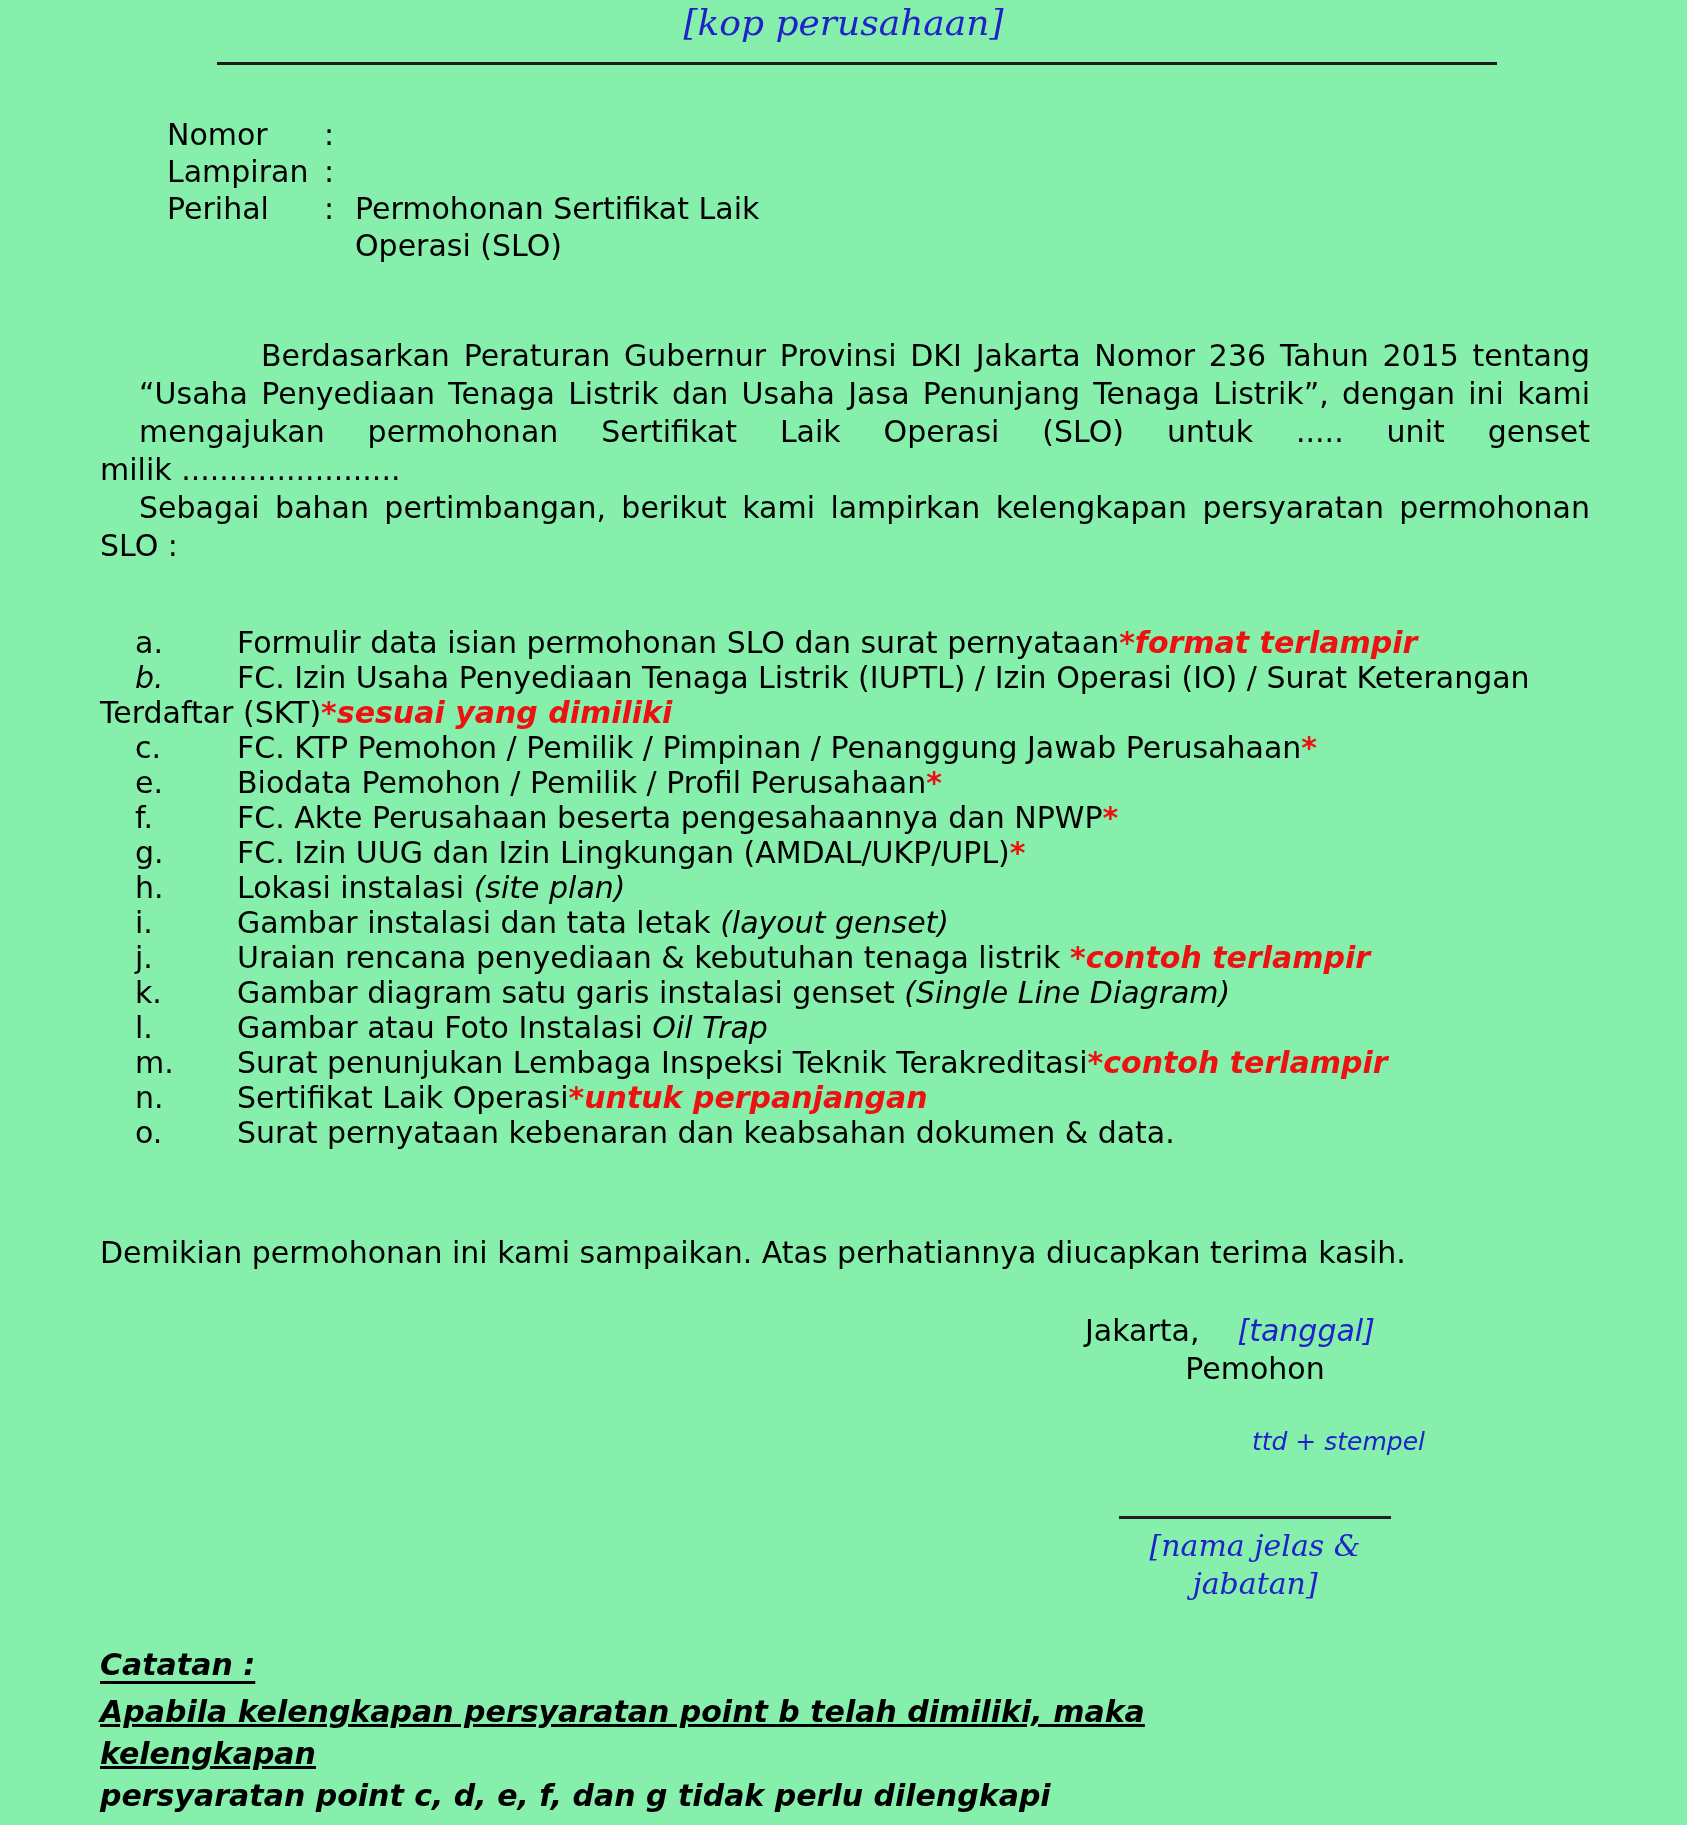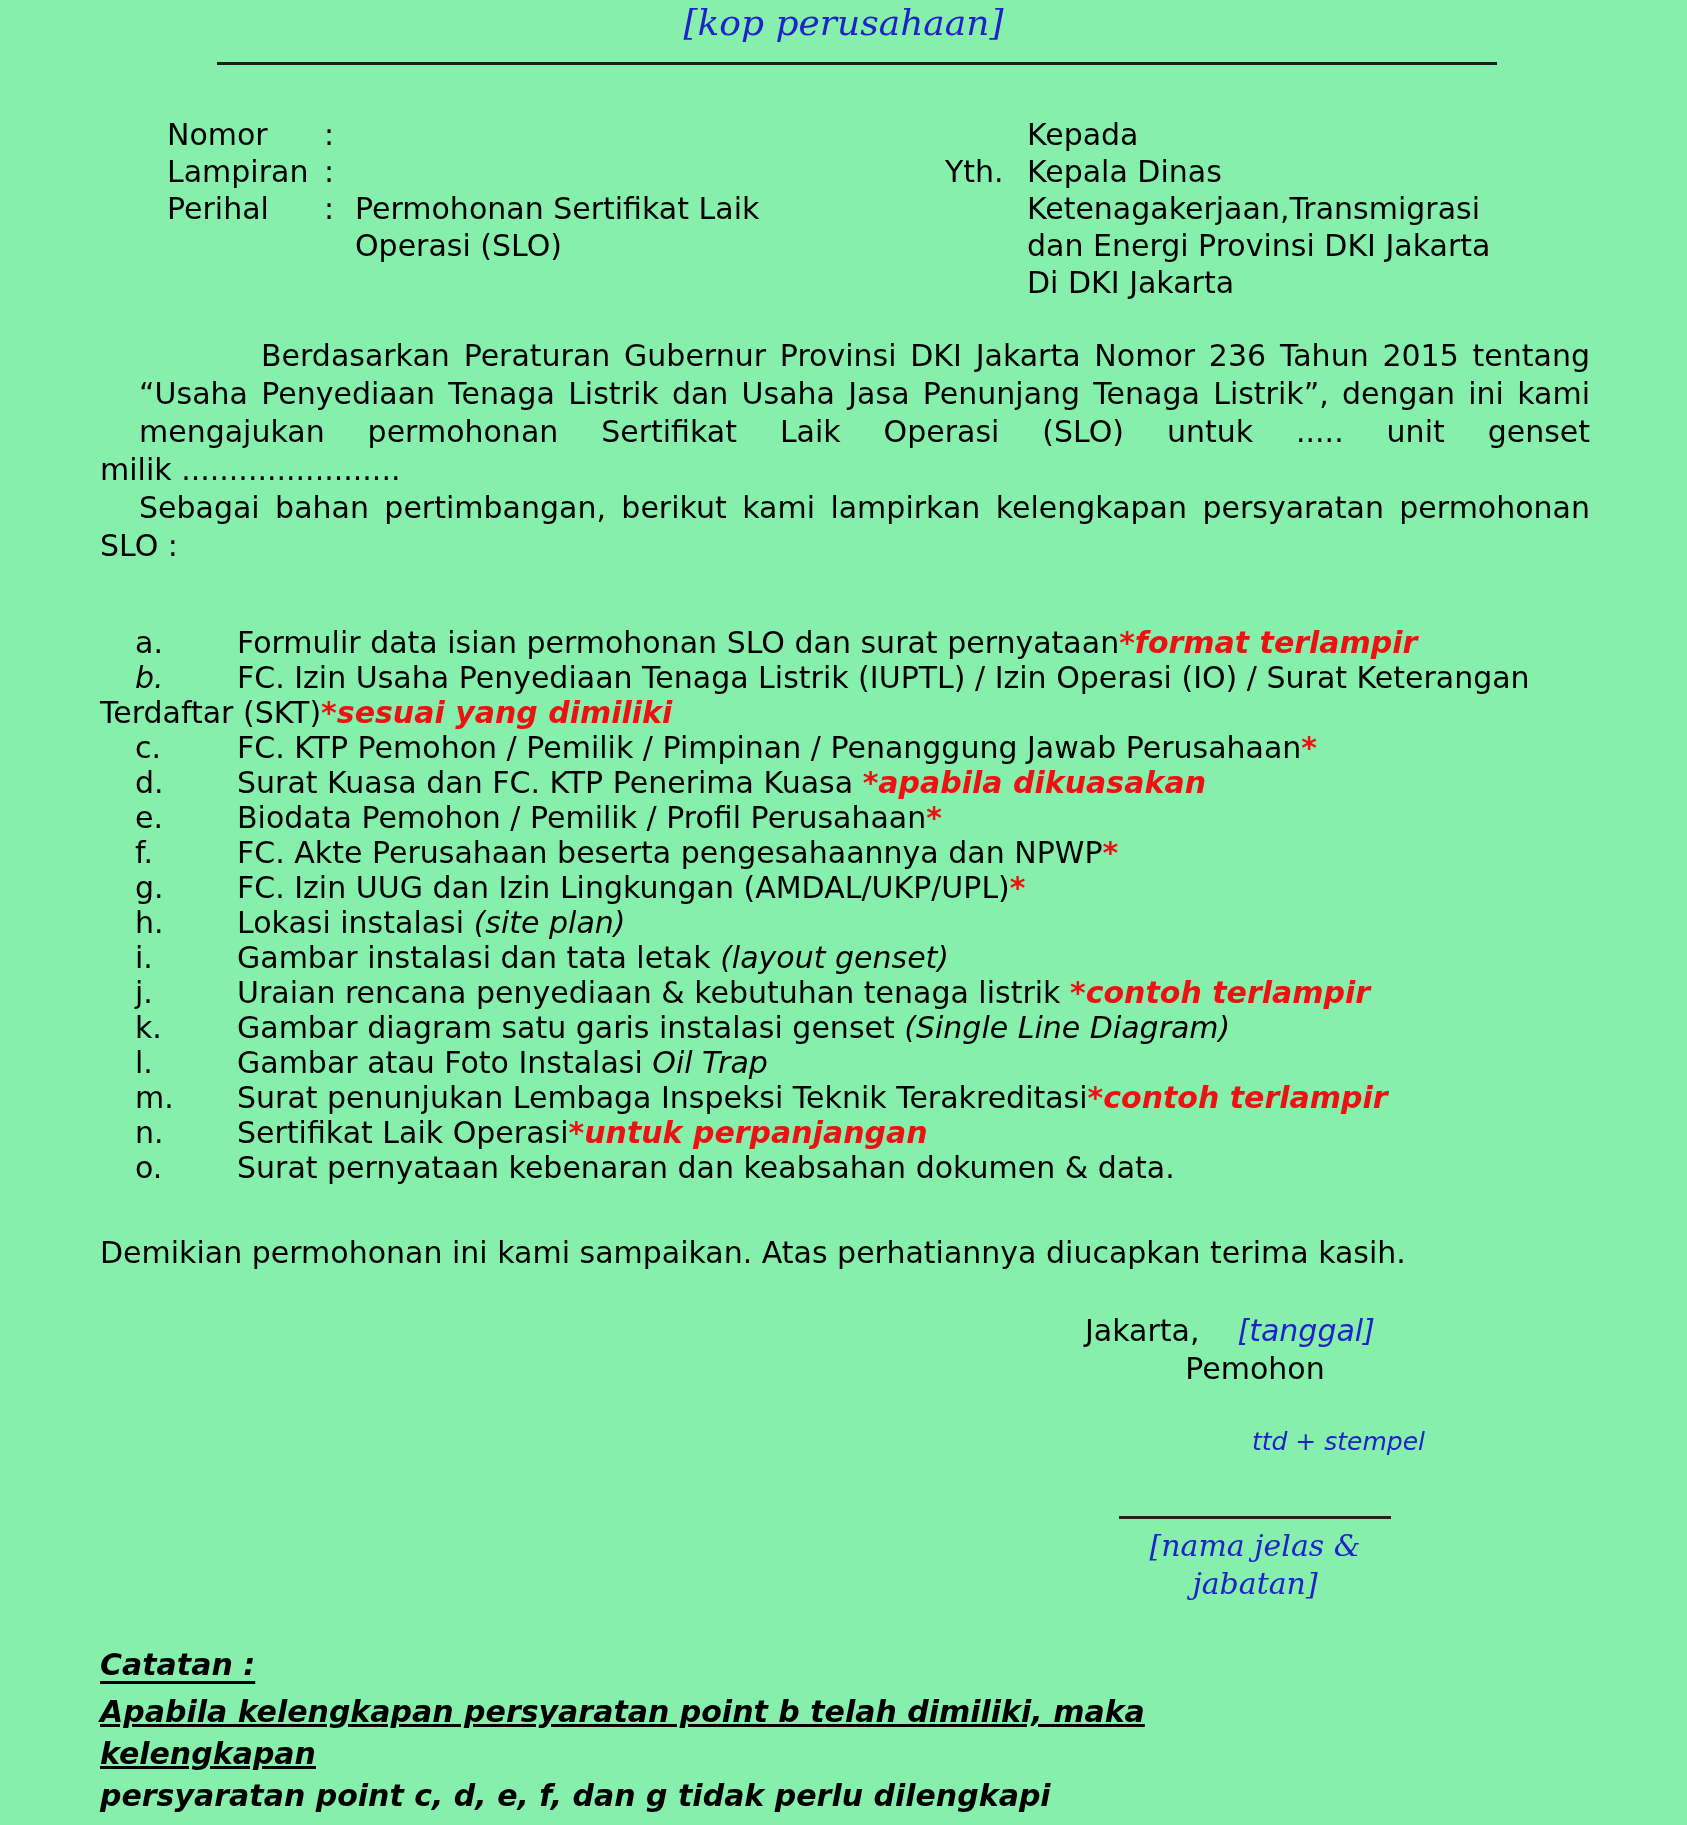--- a/index.html
+++ b/index.html
@@ -68,45 +68,35 @@
     </div>
     <div class="mrow">
       <span class="mlabel">Lampiran</span><span class="mcolon">:</span>
     </div>
     <div class="mrow">
       <span class="mlabel">Perihal</span><span class="mcolon">:</span><span>Permohonan Sertifikat Laik</span>
     </div>
     <div class="mrow mwrap">Operasi (SLO)</div>
   </div>
 
-  <div class="recipient">
-    <div class="rindent">Kepada</div>
-    <div>
-      <span class="yth">Yth.</span><span>Kepala Dinas</span>
-    </div>
-    <div class="rindent">Ketenagakerjaan,Transmigrasi</div>
-    <div class="rindent">dan Energi Provinsi DKI Jakarta</div>
-    <div class="rindent">Di DKI Jakarta</div>
-  </div>
 
   <div class="paras">
       <div class="pline just ind">Berdasarkan Peraturan Gubernur Provinsi DKI Jakarta Nomor 236 Tahun 2015 tentang</div>
       <div class="pline just">“Usaha Penyediaan Tenaga Listrik dan Usaha Jasa Penunjang Tenaga Listrik”, dengan ini kami</div>
       <div class="pline just">mengajukan permohonan Sertifikat Laik Operasi (SLO) untuk ..... unit genset</div>
       <div class="pline">milik .......................</div>
       <div class="pline just">Sebagai bahan pertimbangan, berikut kami lampirkan kelengkapan persyaratan permohonan</div>
       <div class="pline">SLO :</div>
     </div>
 
   <div class="checklist">
       <div class="clrow"><span class="marker">a.</span><span class="">Formulir data isian permohonan SLO dan surat pernyataan</span><span class="red">*format terlampir</span></div>
       <div class="clrow"><span class="marker it">b.</span><span class="">FC. Izin Usaha Penyediaan Tenaga Listrik (IUPTL) / Izin Operasi (IO) / Surat Keterangan</span></div>
       <div class="clrow"><span class="">Terdaftar (SKT)</span><span class="red">*sesuai yang dimiliki</span></div>
       <div class="clrow"><span class="marker">c.</span><span class="">FC. KTP Pemohon / Pemilik / Pimpinan / Penanggung Jawab Perusahaan</span><span class="red">*</span></div>
-      <div class="clrow"><span class="marker">d.</span><span class="">Surat Kuasa dan FC. KTP Penerima Kuasa </span><span class="red">*apabila dikuasakan</span></div>
       <div class="clrow"><span class="marker">e.</span><span class="">Biodata Pemohon / Pemilik / Profil Perusahaan</span><span class="red">*</span></div>
       <div class="clrow"><span class="marker">f.</span><span class="">FC. Akte Perusahaan beserta pengesahaannya dan NPWP</span><span class="red">*</span></div>
       <div class="clrow"><span class="marker">g.</span><span class="">FC. Izin UUG dan Izin Lingkungan (AMDAL/UKP/UPL)</span><span class="red">*</span></div>
       <div class="clrow"><span class="marker">h.</span><span class="">Lokasi instalasi </span><span class="it">(site plan)</span></div>
       <div class="clrow"><span class="marker">i.</span><span class="">Gambar instalasi dan tata letak </span><span class="it">(layout genset)</span></div>
       <div class="clrow"><span class="marker">j.</span><span class="">Uraian rencana penyediaan &amp; kebutuhan tenaga listrik </span><span class="red">*contoh terlampir</span></div>
       <div class="clrow"><span class="marker">k.</span><span class="">Gambar diagram satu garis instalasi genset </span><span class="it">(Single Line Diagram)</span></div>
       <div class="clrow"><span class="marker">l.</span><span class="">Gambar atau Foto Instalasi </span><span class="it">Oil Trap</span></div>
       <div class="clrow"><span class="marker">m.</span><span class="">Surat penunjukan Lembaga Inspeksi Teknik Terakreditasi</span><span class="red">*contoh terlampir</span></div>
       <div class="clrow"><span class="marker">n.</span><span class="">Sertifikat Laik Operasi</span><span class="red">*untuk perpanjangan</span></div>

